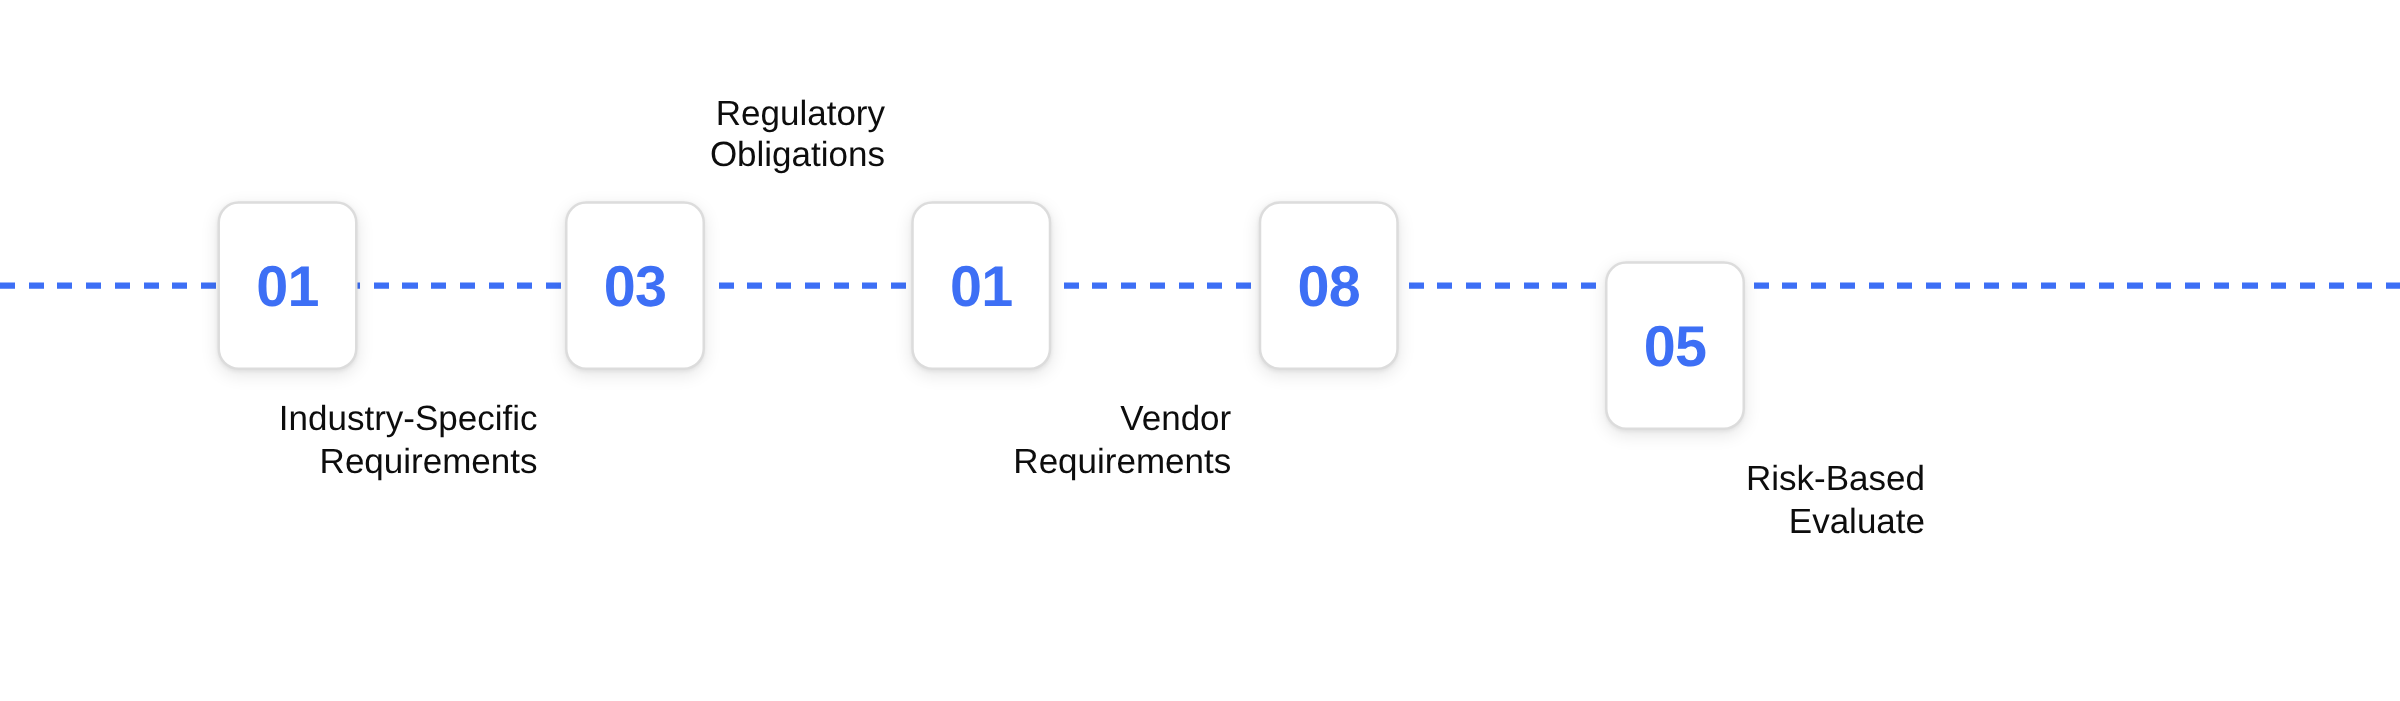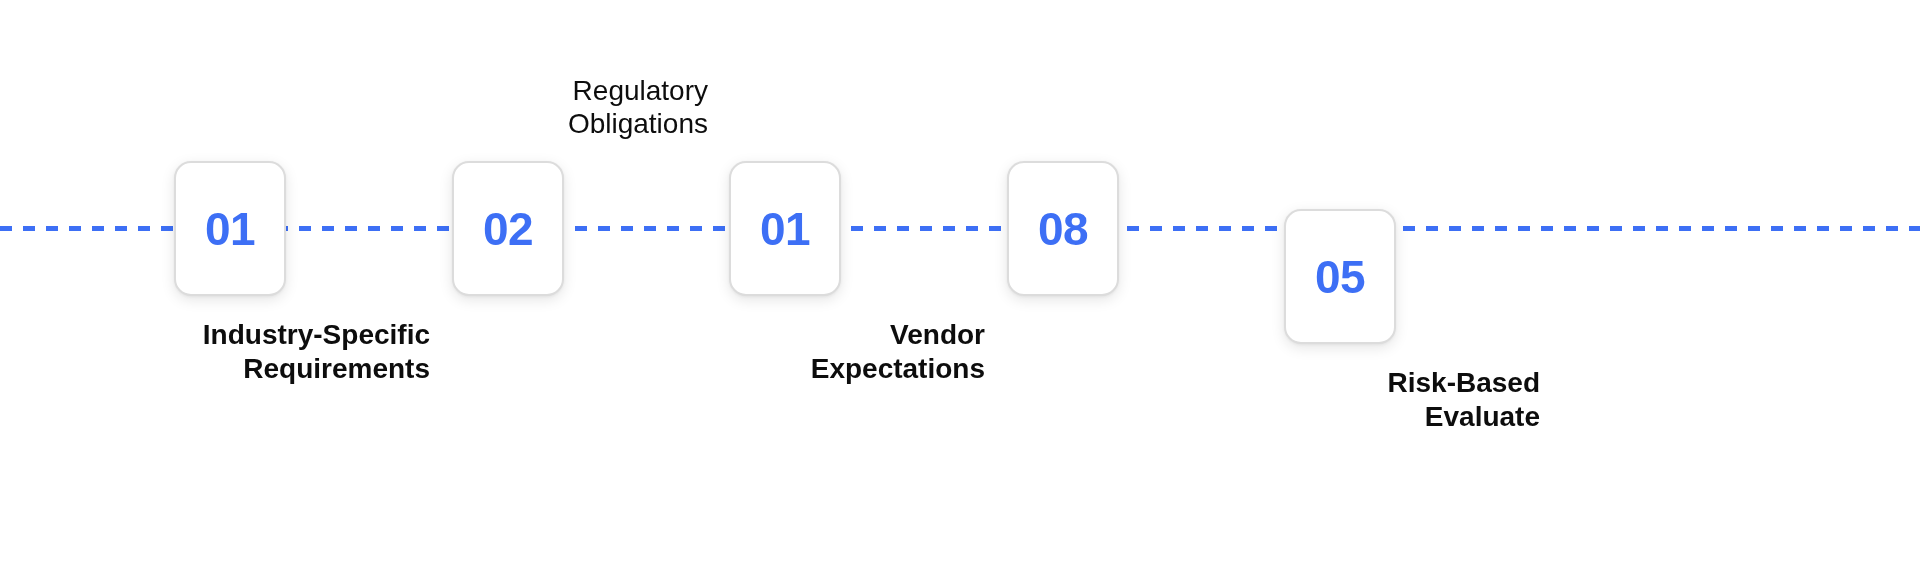--- a/index.html
+++ b/index.html
@@ -87,51 +87,50 @@
     white-space: pre-line;
     pointer-events: auto;
   }
 
   .step-label.above {
     bottom: 420px;
   }
 
   .step-label.below {
     top: 318px;
-    font-weight: bold;
   }
 </style>
 </head>
 <body>
 
 <div id="timeline-canvas" style="background: rgb(255, 255, 255);">
 
   <div class="dashed-line"></div>
 
   <div id="steps-container">
       <div class="step" style="left: 230px;">
         <div class="step-card">
           <span class="step-number">01</span>
         </div>
         <div class="step-label below">Industry-Specific
 Requirements</div>
       </div>
       <div class="step" style="left: 508px;">
         <div class="step-card">
-          <span class="step-number">02</span>
+          <span class="step-number">03</span>
         </div>
         <div class="step-label above">Regulatory
 Obligations</div>
       </div>
       <div class="step" style="left: 785px;">
         <div class="step-card">
           <span class="step-number">01</span>
         </div>
         <div class="step-label below">Vendor
-Expectations</div>
+Requirements</div>
       </div>
       <div class="step" style="left: 1063px;">
         <div class="step-card">
           <span class="step-number">08</span>
         </div>
       </div>
       <div class="step" style="left: 1340px; margin-top: 48px;">
         <div class="step-card">
           <span class="step-number">05</span>
         </div>

